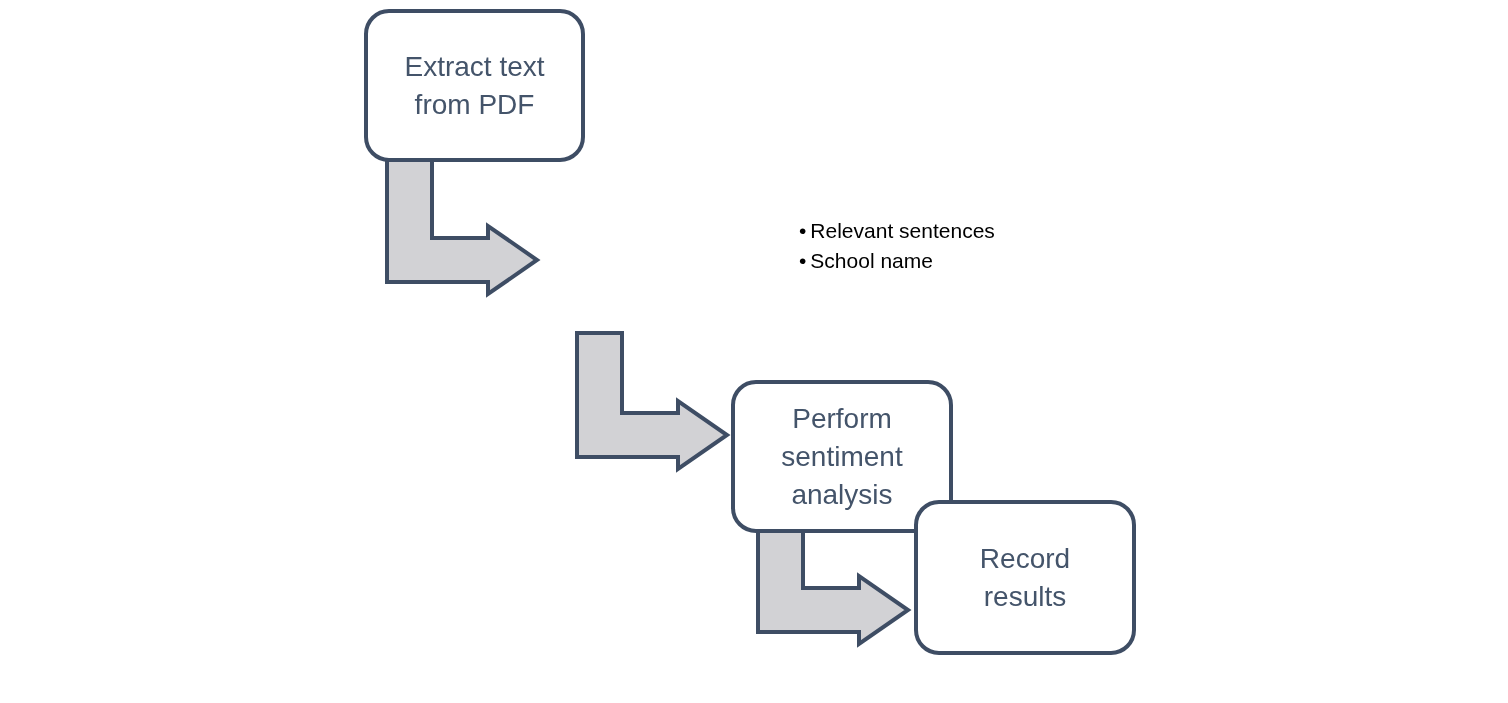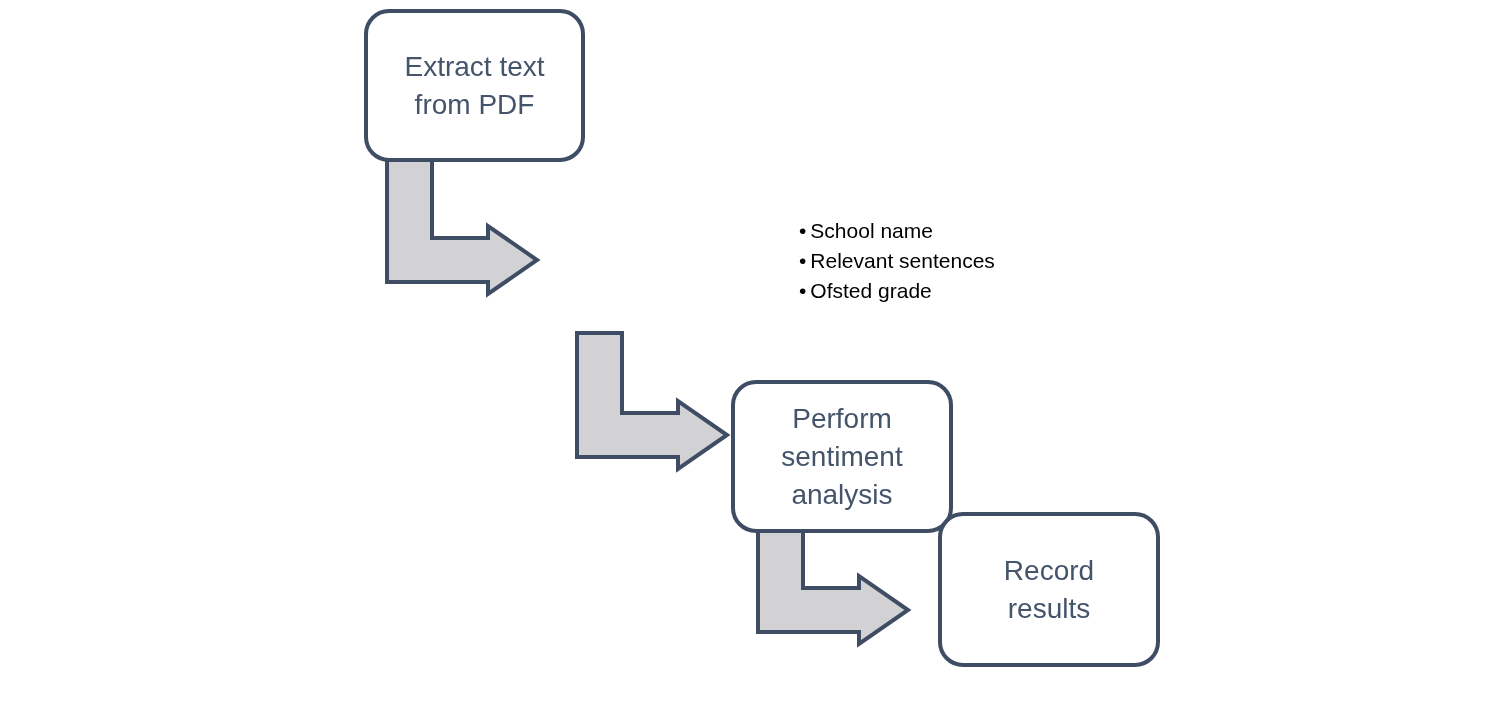--- a/index.html
+++ b/index.html
@@ -39,21 +39,21 @@
     justify-content: center;
     text-align: center;
     color: var(--text, #44546A);
     font-size: 28px;
     line-height: 38px;
     padding: 0 18px;
   }
   #box-1 { left: 364px; top: 9px;   width: 221px; height: 153px; }
   #box-2 { left: 551px; top: 183px; width: 223px; height: 154px; }
   #box-3 { left: 731px; top: 380px; width: 222px; height: 153px; }
-  #box-4 { left: 914px; top: 512px; width: 222px; height: 155px; margin-left: 24px; }
+  #box-4 { left: 914px; top: 500px; width: 222px; height: 155px; }
 
   .bullets {
     position: absolute;
     left: 799px;
     top: 216px;
     margin: 0;
     padding: 0;
     list-style: none;
     font-size: 21px;
     line-height: 30px;
@@ -90,20 +90,19 @@
 
   <div class="flow-box" id="box-3">
     <span>Perform sentiment analysis</span>
   </div>
 
   <div class="flow-box" id="box-4">
     <span>Record results</span>
   </div>
 
   <ul class="bullets">
+    <li>Relevant sentences</li>
     <li>School name</li>
-    <li>Relevant sentences</li>
-    <li>Ofsted grade</li>
   </ul>
 
   <div class="caret-artifact"></div>
 
 </div>
 
 </body></html>

